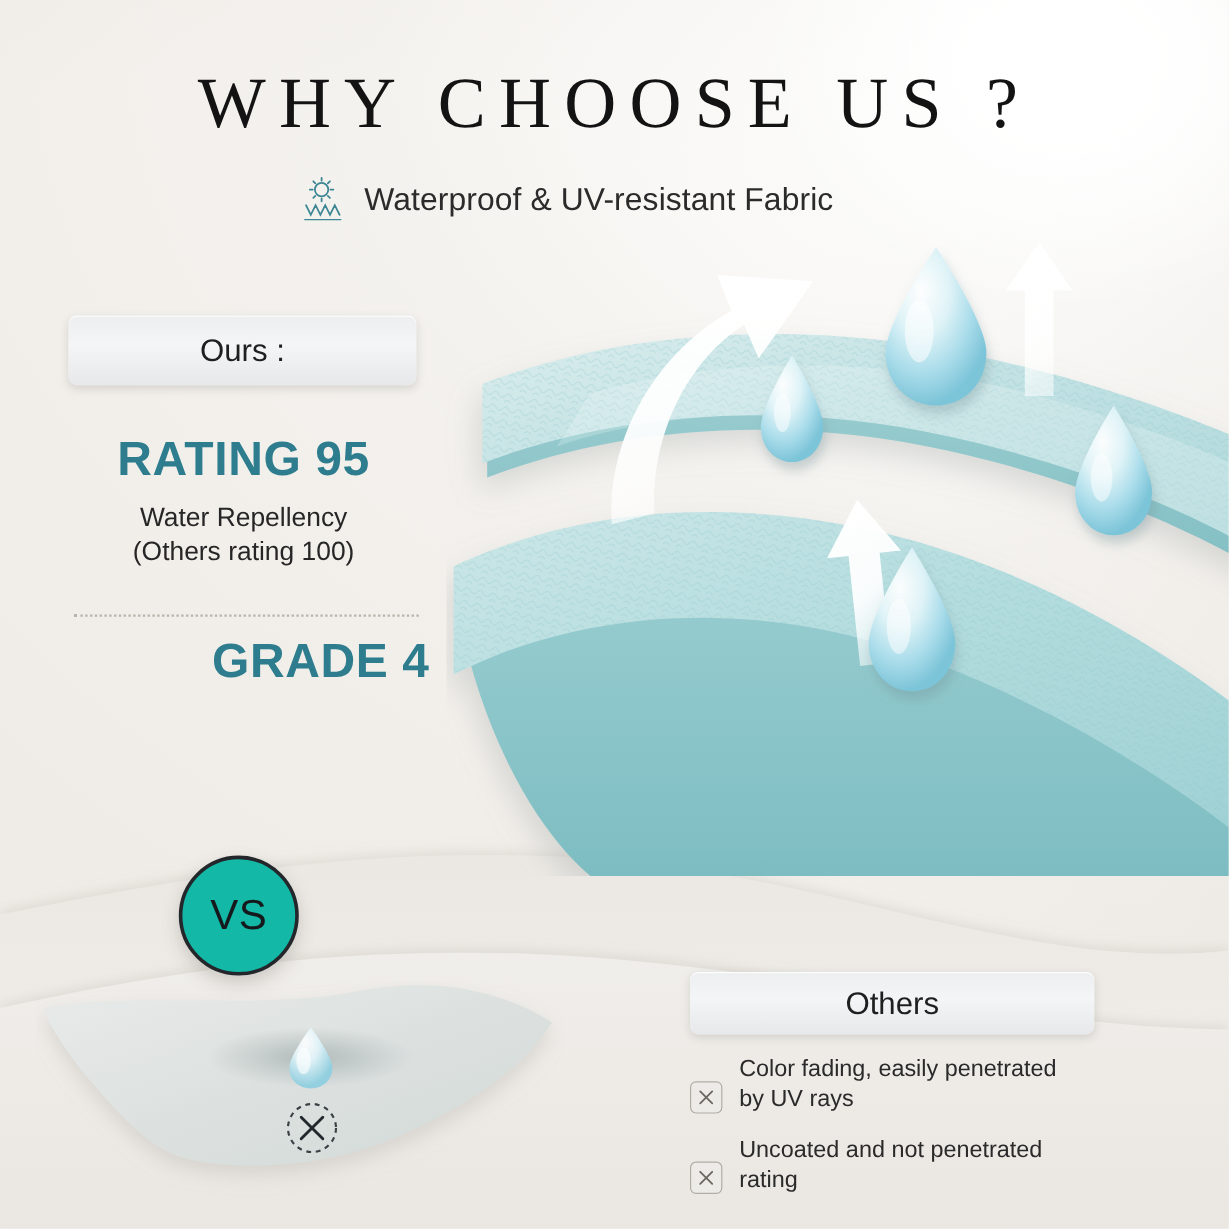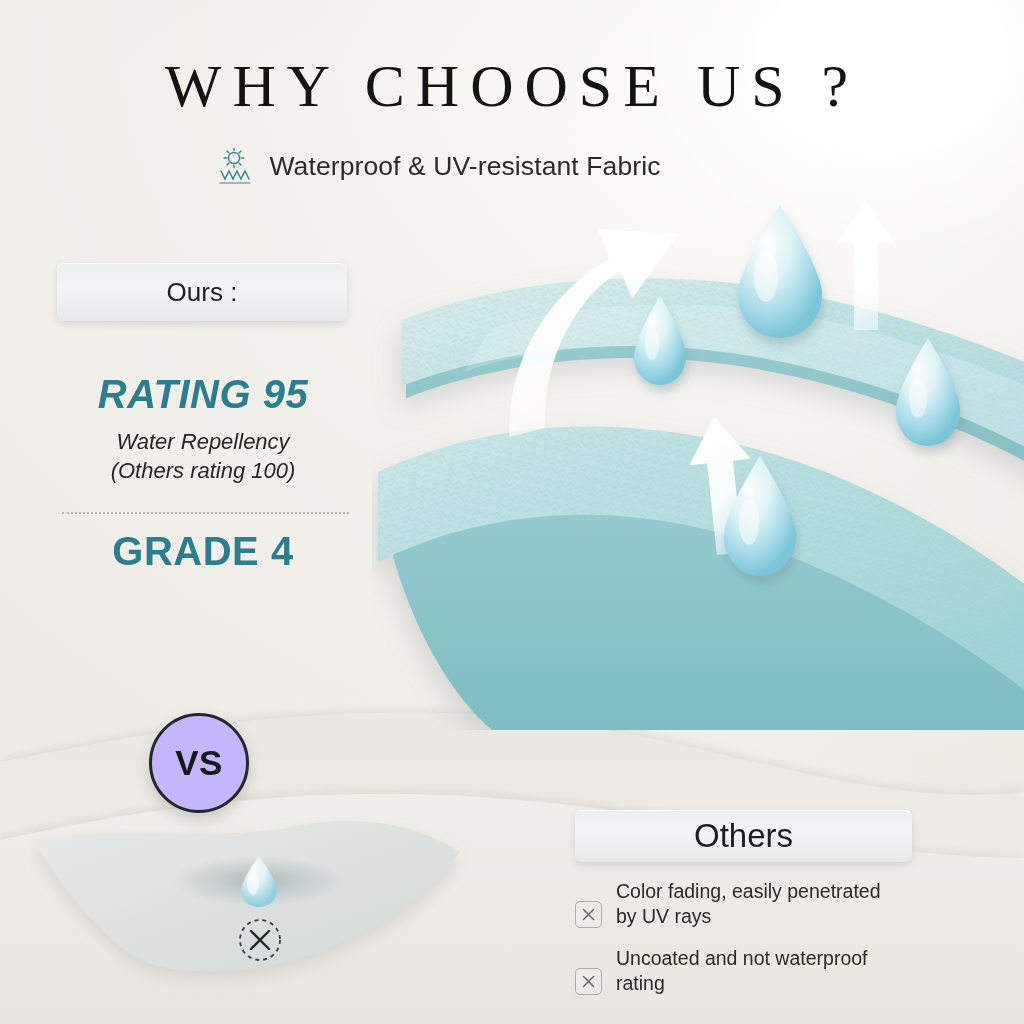--- a/index.html
+++ b/index.html
@@ -55,66 +55,67 @@
     font-size: 60px;
     letter-spacing: 11px;
     color: #131313;
     white-space: nowrap;
   }
   .subtitle-row {
     position: absolute;
     top: 145px; left: 0; width: 876px;
     display: flex; align-items: center; justify-content: center;
     gap: 14px;
+    padding-left: 34px;
   }
   .sub-icon { width: 40px; height: 42px; display:block; flex: none; }
   .subtitle-text {
     font-size: 26.5px;
     color: #2b2b2b;
     letter-spacing: .1px;
     white-space: nowrap;
   }
 
   
   .banner {
     position: absolute;
     display: flex; align-items: center; justify-content: center;
     border-radius: 7px;
     background: linear-gradient(180deg, #eceef0 0%, #f4f5f6 42%, #e6e8ea 100%);
     box-shadow: 0 3px 7px rgba(120,115,108,0.22), inset 0 1px 0 rgba(255,255,255,0.85);
     color: #1f1f1f;
   }
   #banner-ours { left: 57px; top: 263px; width: 290px; height: 58px; font-size: 26px; }
-  #banner-others { left: 575px; top: 810px; width: 337px; height: 52px; font-size: 33px; }
+  #banner-others { left: 575px; top: 810px; width: 337px; height: 52px; font-size: 26px; }
 
   
   .stat-block { position: absolute; left: 48px; width: 310px; text-align: center; }
-  #stat-rating { top: 373px; font-style: italic; }
-  #stat-grade  { top: 530px; }
+  #stat-rating { top: 362px; }
+  #stat-grade  { top: 530px; text-align: right; }
   .stat-head {
     font-size: 40px; font-weight: bold; color: #2d7d8e;
     letter-spacing: .5px; line-height: 1.05;
   }
   .stat-sub {
     margin-top: 12px;
     font-size: 22px; color: #262626; line-height: 1.33;
   }
   .dotted-divider {
     position: absolute; left: 62px; top: 512px; width: 287px; height: 2px;
     border-top: 2px dotted #b9b4ab;
   }
 
   
   #vs-badge {
     position: absolute; left: 149px; top: 713px;
     width: 94px; height: 94px; border-radius: 50%;
-    background: #c4b5fd;
+    background: #14b8a6;
     border: 3px solid #23272b;
     display: flex; align-items: center; justify-content: center;
-    font-size: 35px; font-weight: bold; color: #15191c;
+    font-size: 35px; font-weight: normal; color: #15191c;
     letter-spacing: .5px;
     box-shadow: 0 6px 14px rgba(120,115,108,0.30);
   }
 
   
   #others-list { position: absolute; left: 575px; top: 879px; width: 420px; }
   .other-item { display: flex; align-items: flex-end; gap: 14px; margin-bottom: 18px; }
   .x-box {
     flex: none; width: 25px; height: 25px; margin-top: 3px;
     border: 1.6px solid #b0aca6; border-radius: 5px;
@@ -357,19 +358,19 @@
         <span>by UV rays</span>
       </span>
     </div>
     <div class="other-item">
       <span class="x-box">
         <svg width="15" height="15" viewBox="0 0 15 15">
           <path d="M2.5,2.5 L12.5,12.5 M12.5,2.5 L2.5,12.5" stroke="#6a6761" stroke-width="1.5" stroke-linecap="round"></path>
         </svg>
       </span>
       <span class="other-text">
-        <span>Uncoated and not waterproof</span><br>
+        <span>Uncoated and not penetrated</span><br>
         <span>rating</span>
       </span>
     </div>
   </div>
 
 </div>
 
 </body></html>

